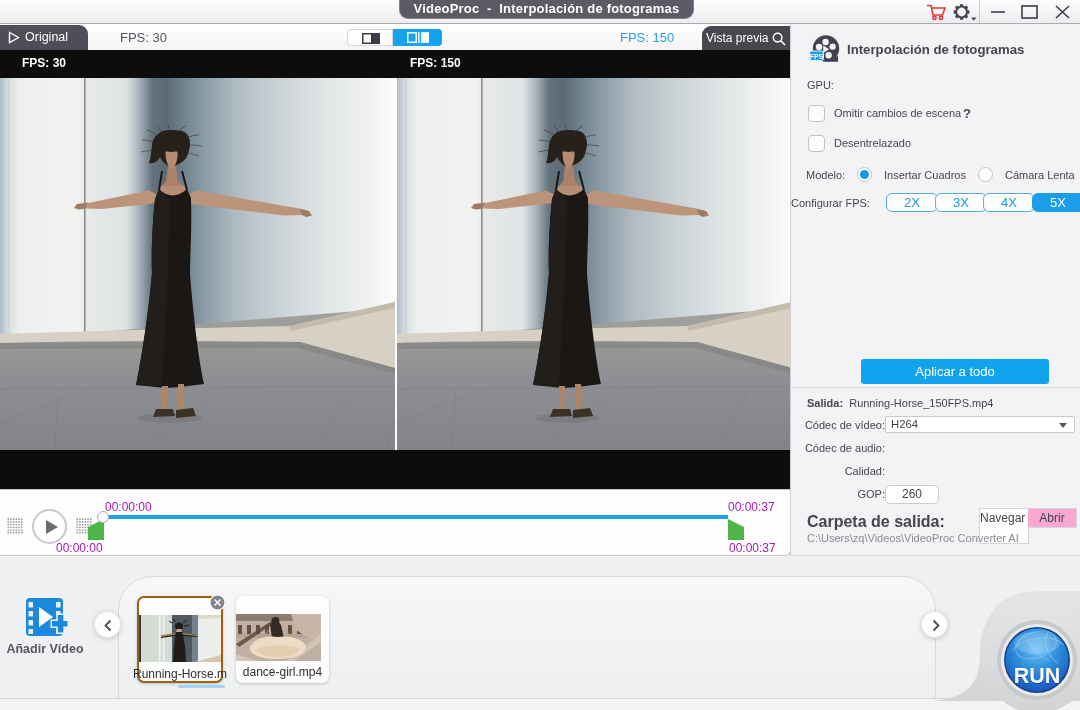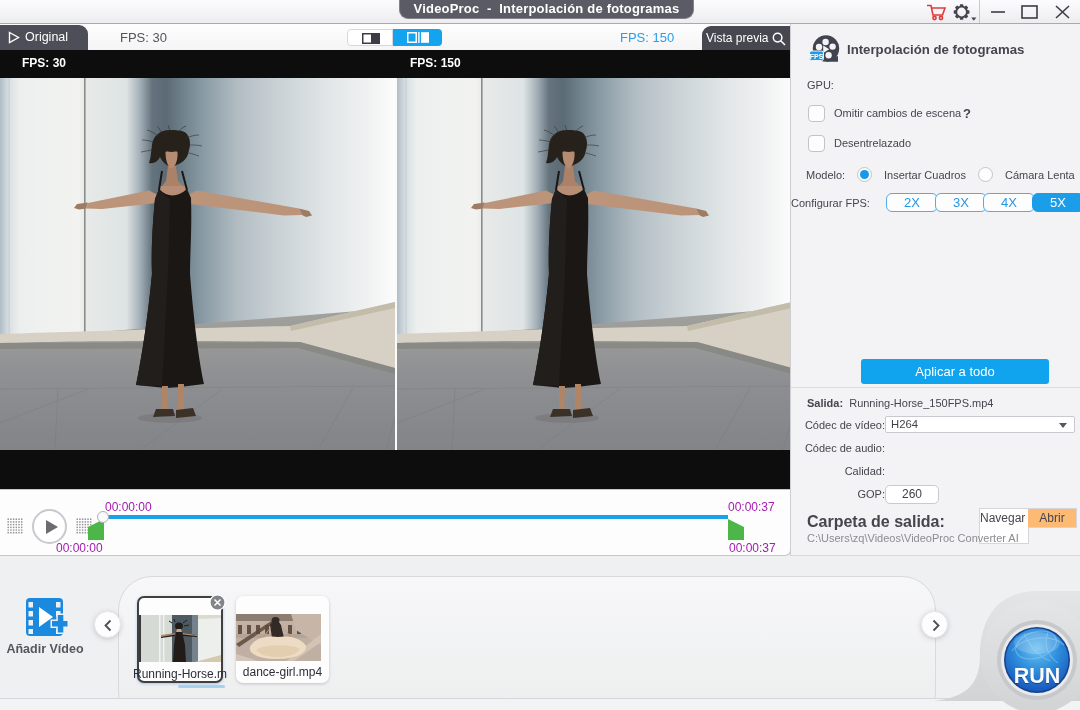--- a/index.html
+++ b/index.html
@@ -74,38 +74,38 @@
 .dd2 { position:absolute; left:94px; width:190px; height:17px; background:#fff;
   border:1px solid #c9c9cf; border-radius:2px; font-size:11.3px; color:#3f3f48;
   line-height:15px; padding-left:5px; }
 .dd2:after { content:""; position:absolute; right:7px; top:6px;
   border-top:5px solid #555560; border-left:4px solid transparent; border-right:4px solid transparent; }
 .rlabel { position:absolute; text-align:right; width:88px; }
 #gopin { left:94px; top:461px; width:54px; height:19px; background:#fff;
   border:1px solid #c9c9cf; border-radius:5px; text-align:center; line-height:17px; font-size:12px; color:#3f3f48; }
 #navbtn { left:188px; top:484px; width:50px; height:36px; background:#fefefe;
   border:1px solid #d6d6da; font-size:12px; color:#45454e; text-align:left; line-height:18px; }
-#abrirbtn { left:237px; top:484px; width:49px; height:20px; background:#fdba74;
+#abrirbtn { left:237px; top:484px; width:49px; height:20px; background:#f9a8d4;
   border:1px solid #d6d6da; border-left:none; font-size:12px; color:#45454e; text-align:center; line-height:18px; }
 
 
 #bottom { left:0; top:557px; width:1080px; height:153px; background:#eff0f2; }
 #bcontainer { left:118px; top:19px; width:818px; height:150px;
   border:1px solid #d9d9de; border-radius:34px;
   background:linear-gradient(#f7f7f9,#eceded); }
 #bline { left:0; top:141px; width:1080px; height:1px; background:#d7d7db; }
 #bfoot { left:0; top:142px; width:1080px; height:11px; background:#f2f3f5; }
 .navcirc { position:absolute; width:27px; height:27px; border-radius:50%; background:#fdfdfe;
   border:1px solid #e8e8ec; box-shadow:0 1px 5px rgba(120,120,130,0.35); }
 .thumb { position:absolute; top:39px; width:93px; height:87px; background:#fdfdfe;
   border-radius:7px; box-shadow:0 1px 3px rgba(150,150,160,0.5); }
 .thumb .timg { position:absolute; left:0; top:18px; width:100%; height:47px; overflow:hidden; }
 .thumb .tname { position:absolute; left:50%; top:69px; transform:translateX(-50%); white-space:nowrap;
   font-size:12px; color:#2e2e38; }
-#thumb1 { left:137px; width:86px; border:2px solid #404040; box-shadow:0 1px 3px rgba(120,170,220,0.6); }
+#thumb1 { left:137px; width:86px; border:2px solid #a16207; box-shadow:0 1px 3px rgba(120,170,220,0.6); }
 #thumb1 .timg { top:17px; }
 #addv { left:25px; top:41px; }
 #addvlbl { left:-7px; top:85px; width:104px; text-align:center; font-size:12.5px;
   font-weight:bold; color:#55565e; }
 </style>
 </head>
 <body>
 
 <div class="abs" id="titlebar"></div>
 <div class="abs" id="titlepill">VideoProc&nbsp; - &nbsp;Interpolación de fotogramas</div>

